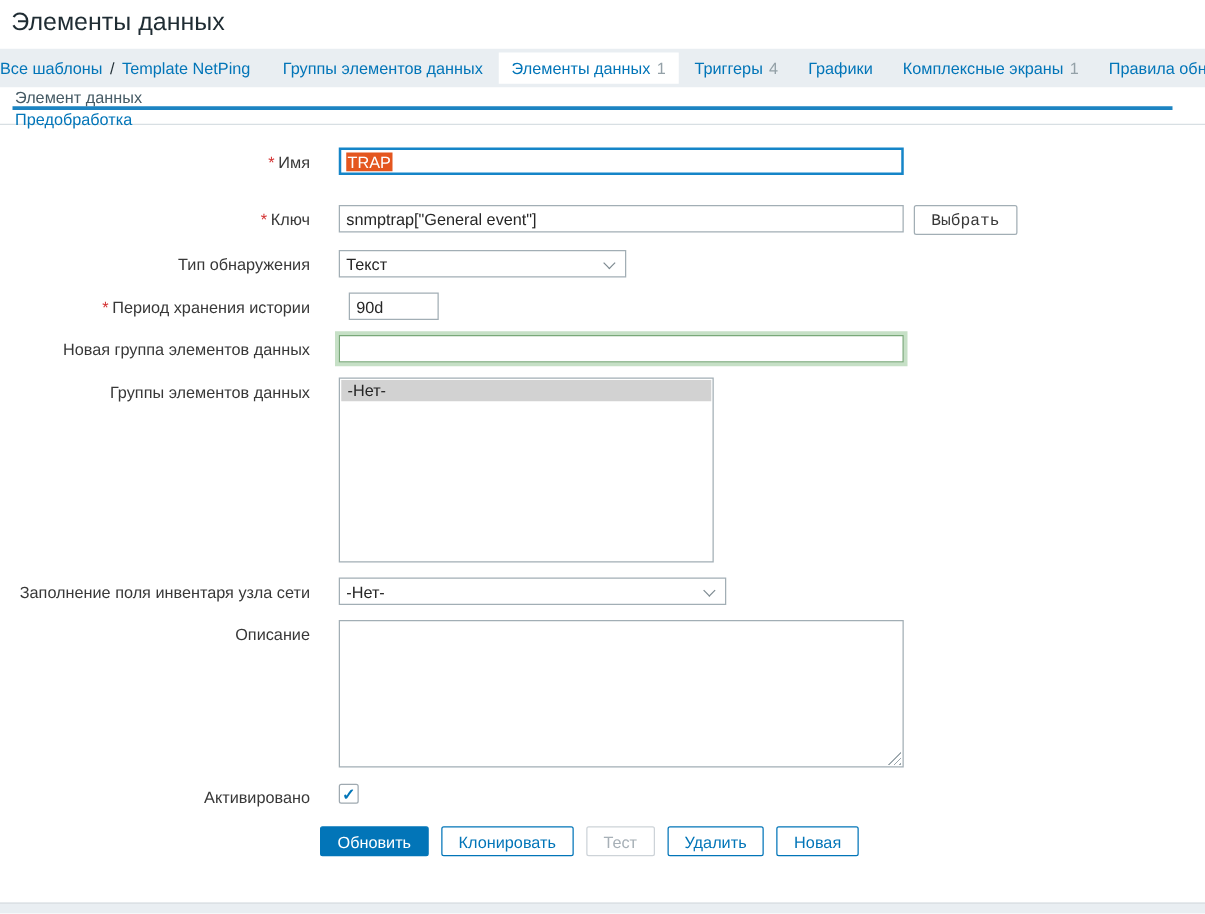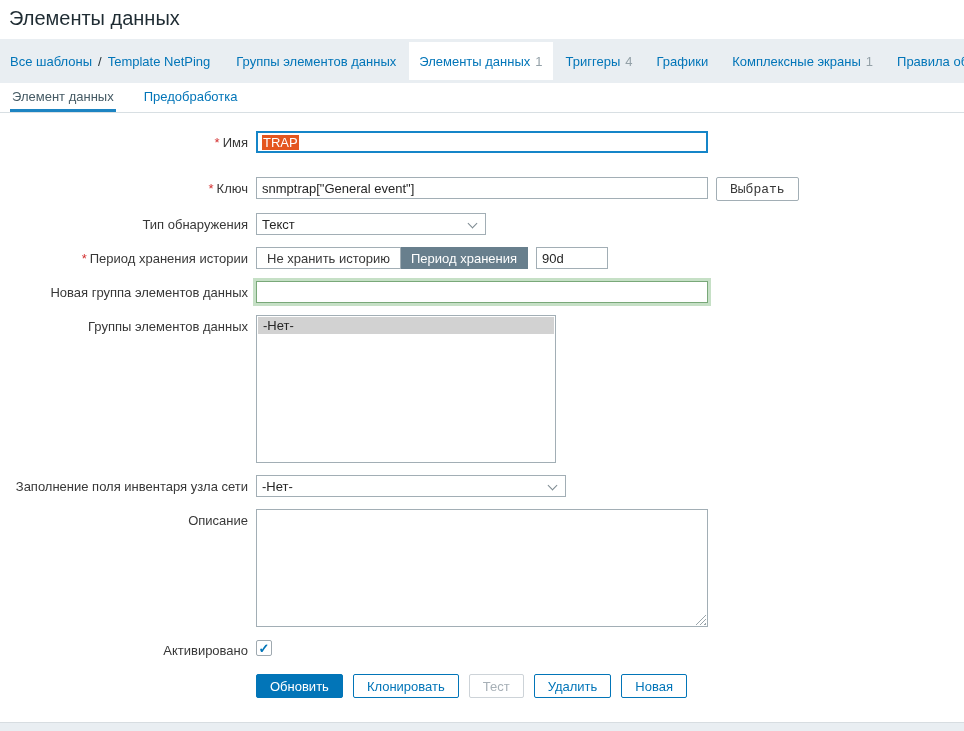--- a/index.html
+++ b/index.html
@@ -22,23 +22,22 @@
     margin: 0;
     padding: 7px 0 9px 9px;
     font-size: 20px;
     font-weight: 400;
     color: #1f2c33;
   }
   
   .navbar {
     display: flex;
     align-items: stretch;
-    height: 44px;
+    height: 31px;
     background: #e9eef2;
-    padding-left: 10px;
     white-space: nowrap;
   }
   .crumbs { display:flex; align-items:center; margin-right: 14px; }
   .crumb-link { color:#0275b8; text-decoration:none; cursor:pointer; }
   .crumb-sep { color:#1f2c33; margin: 0 6px; }
   .nav-tab {
     display:flex; align-items:center;
     padding: 0 11px;
     margin: 0 1px;
     color:#0275b8;
@@ -51,20 +50,21 @@
   }
   .tab-count { color:#94a1a8; margin-left:5px; }
   
   .subtabs {
     display:flex;
     align-items:stretch;
     height: 30px;
     background:#ffffff;
     border-bottom: 1px solid #d8dfe3;
     padding-left: 10px;
+    flex-direction: column;
   }
   .subtab {
     display:flex; align-items:center;
     padding: 0 2px;
     margin-right: 26px;
     color:#0275b8;
     cursor:pointer;
     border-bottom: 3px solid transparent;
   }
   .subtab.active {
@@ -75,21 +75,21 @@
   .form { padding-top: 18px; }
   .form-row { display:flex; align-items:flex-start; margin-bottom: 12px; }
   .label-col {
     width: 248px;
     flex: 0 0 248px;
     text-align: right;
     padding-top: 4px;
     color: #383838;
   }
   .req { color: #d32f2f; margin-right: 3px; }
-  .ctrl-col { margin-left: 8px; display:flex; align-items:flex-start; }
+  .ctrl-col { margin-left: 23px; display:flex; align-items:flex-start; }
   .txt-input, .fake-input {
     height: 22px;
     border: 1px solid #a2aeb5;
     background: #fff;
     padding: 2px 5px;
     font-family: "Liberation Sans", sans-serif;
     font-size: 13px;
     color: #262626;
   }
   .w-main { width: 452px; }
@@ -322,24 +322,20 @@
           <span class="chevron"></span>
         </div>
       </div>
     </div>
 
     <div class="form-row">
       <div class="label-col">
         <span class="req">*</span><span>Период хранения истории</span>
       </div>
       <div class="ctrl-col">
-        <div class="segmented">
-          <div class="seg">Не хранить историю</div>
-          <div class="seg selected">Период хранения</div>
-        </div>
         <input class="txt-input hist-input" type="text" value="90d" style="">
       </div>
     </div>
 
     <div class="form-row">
       <div class="label-col">Новая группа элементов данных</div>
       <div class="ctrl-col">
         <input class="txt-input w-main green-glow" type="text" value="" style="">
       </div>
     </div>

